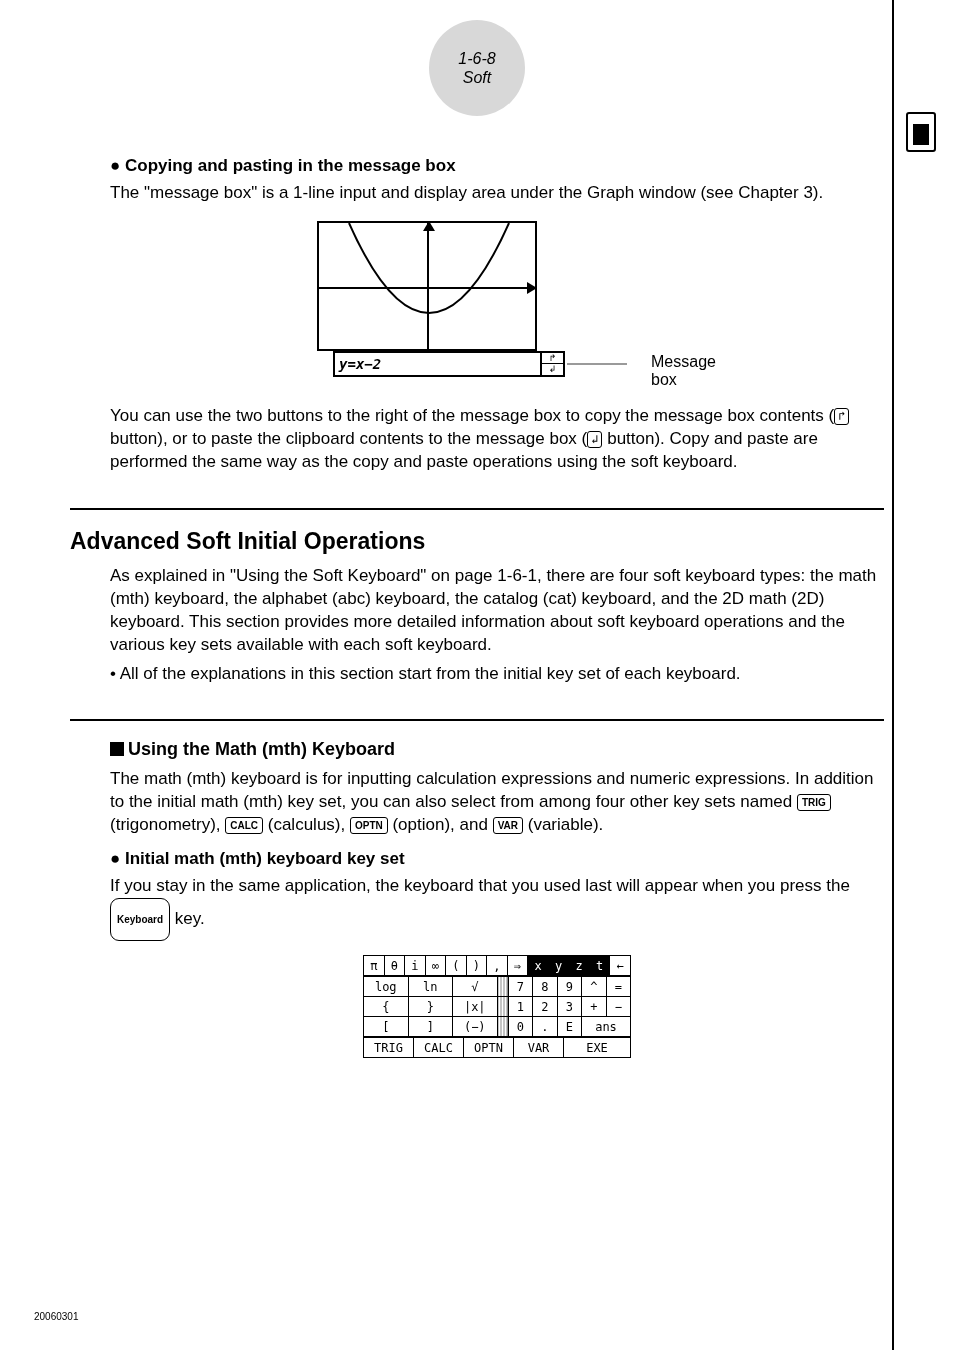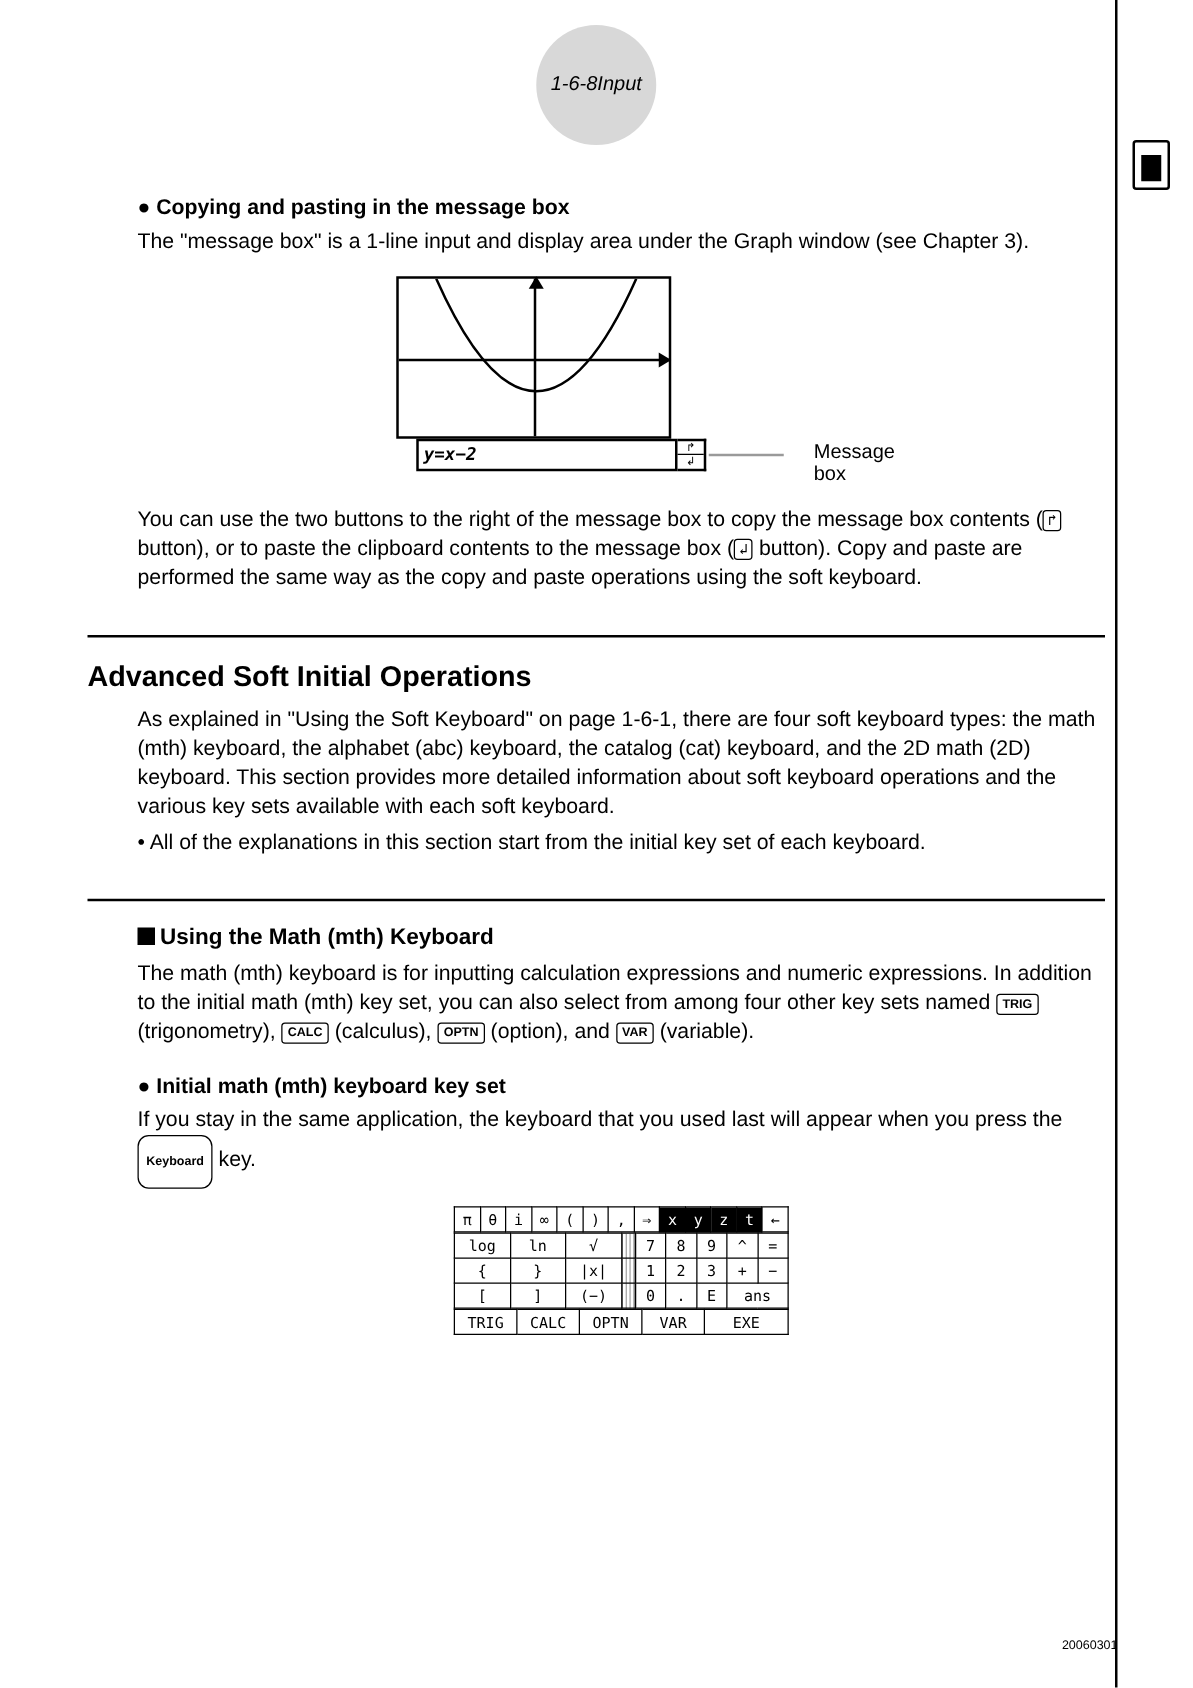--- a/index.html
+++ b/index.html
@@ -43,21 +43,21 @@
     bottom: 5px;
     background: #000;
   }
   .header-circle {
     width: 96px;
     height: 96px;
     border-radius: 50%;
     background: #d8d8d8;
     margin: 0 auto 40px auto;
     display: flex;
-    flex-direction: row;
+    flex-direction: column;
     align-items: center;
     justify-content: center;
     font-style: italic;
     font-size: 16px;
     line-height: 1.2;
   }
   .content { margin-left: 40px; }
   .bullet-head {
     font-weight: bold;
     font-size: 17px;
@@ -205,39 +205,39 @@
   .kb-figure td.dark { background:#000; color:#fff; }
   .kb-figure td.hatched {
     background: repeating-linear-gradient(90deg,#888 0 1px,#fff 1px 3px);
   }
   .kb-tabs td { border-bottom: none; }
   .footer {
     position: absolute;
     bottom: 28px;
     left: 0;
     right: 60px;
-    text-align: right;
+    text-align: left;
     font-size: 10px;
     margin-left: 34px;
   }
   svg.parabola { position:absolute; left:0; top:0; }
 </style>
 </head>
 <body>
 
 <div class="right-border"></div>
 <div class="side-icon">
     <div class="side-icon-inner"></div>
   </div>
 
 <div class="page">
 
   <div class="header-circle">
     <span>1-6-8</span>
-    <span>Input</span>
+    <span>Soft</span>
   </div>
 
   <div class="content">
     <p class="bullet-head">● Copying and pasting in the message box</p>
     <p class="body">The "message box" is a 1-line input and display area under the Graph window (see Chapter 3).</p>
 
     <div class="figure-block">
       <div class="graph-box">
         <div class="axis-h"></div>
         <div class="axis-v"></div>
@@ -274,21 +274,21 @@
   </div>
 
   <hr class="section">
 
   <div class="content">
     <p class="sub-head"><span class="black-square"></span><span>Using the Math (mth) Keyboard</span></p>
     <p class="body">
       <span>The math (mth) keyboard is for inputting calculation expressions and numeric expressions. In addition to the initial math (mth) key set, you can also select from among four other key sets named </span><span class="inline-key">TRIG</span><span> (trigonometry), </span><span class="inline-key">CALC</span><span> (calculus), </span><span class="inline-key">OPTN</span><span> (option), and </span><span class="inline-key">VAR</span><span> (variable).</span>
     </p>
 
-    <p class="bullet-head" style="margin-top:22px">● Initial math (mth) keyboard key set</p>
+    <p class="bullet-head" style="margin-top:12px">● Initial math (mth) keyboard key set</p>
     <p class="body">
       <span>If you stay in the same application, the keyboard that you used last will appear when you press the </span><span class="rounded-key">Keyboard</span><span> key.</span>
     </p>
 
     <div class="kb-figure">
       <table>
           <tbody>
             <tr>
         <td>π</td>
         <td>θ</td>

